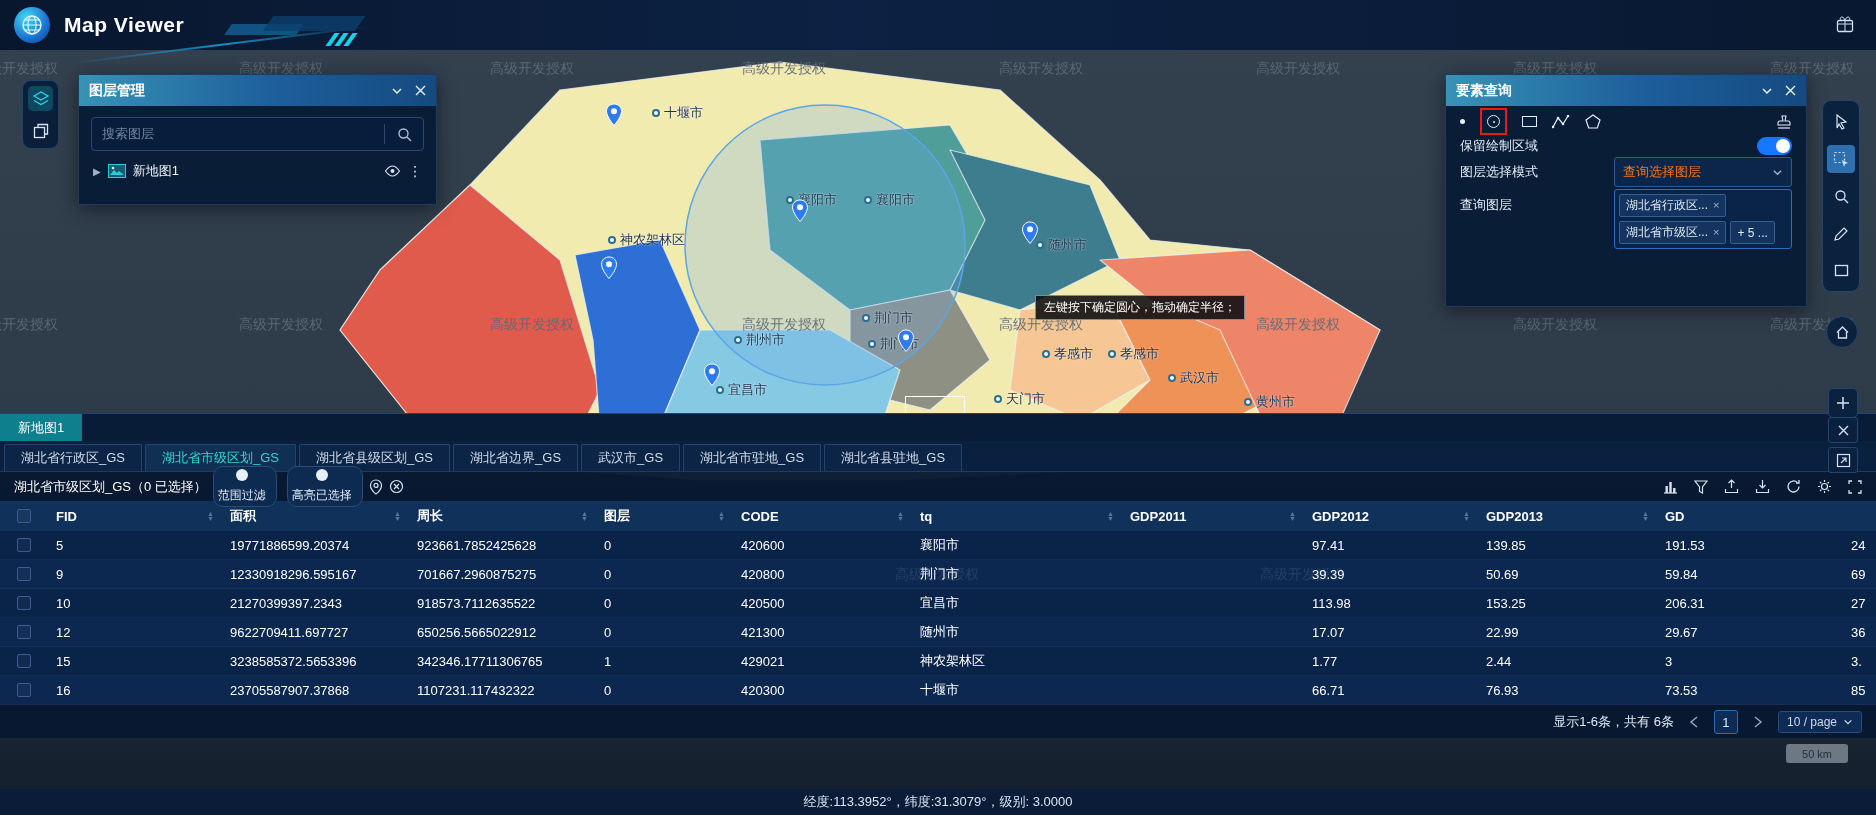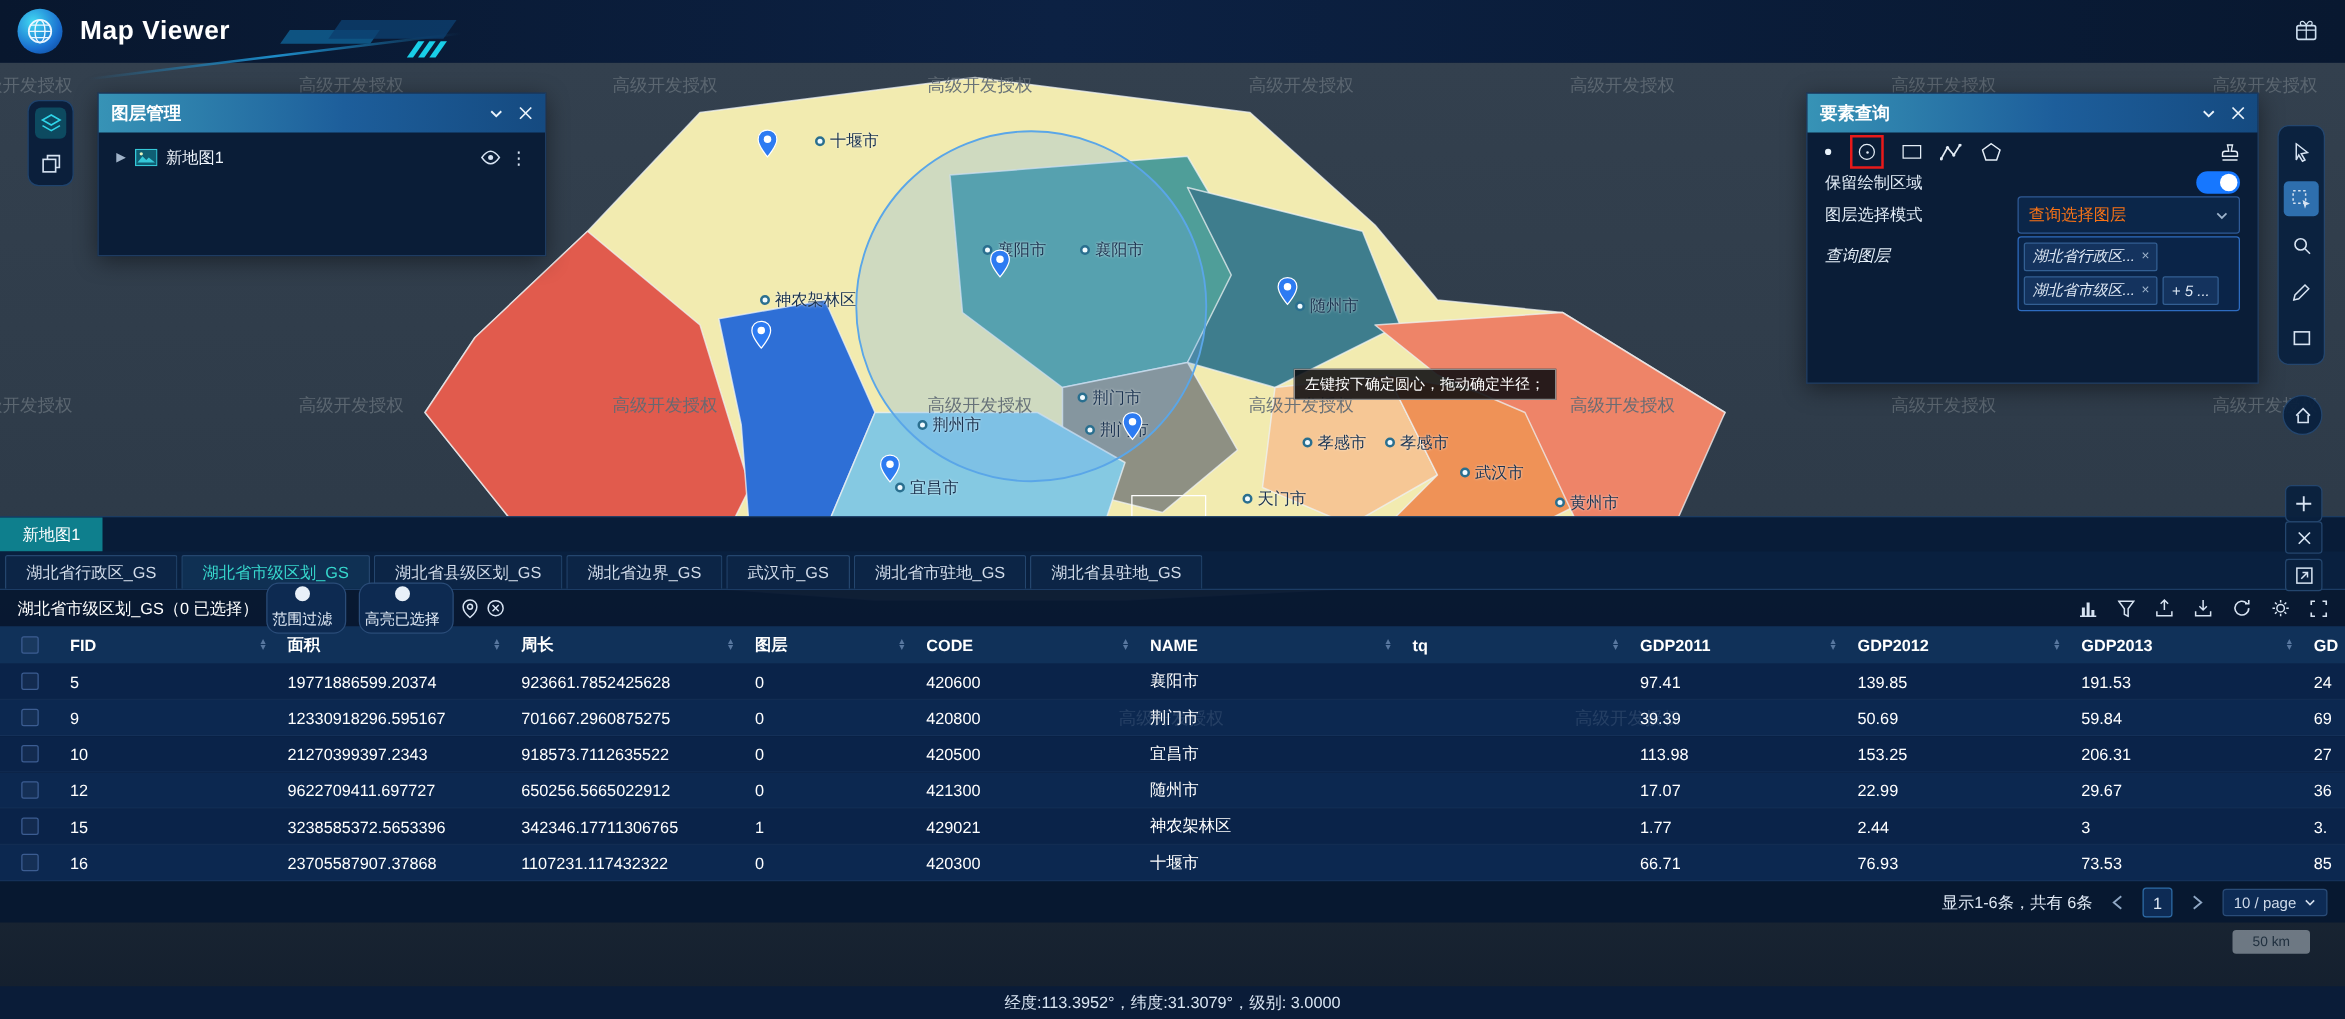--- a/index.html
+++ b/index.html
@@ -323,20 +323,30 @@
           <svg width="12" height="12" viewBox="0 0 12 12">
             <path d="M2 4l4 4 4-4" fill="none" stroke="currentColor" stroke-width="1.5"></path>
           </svg>
         </span>
       <span class="hd-btn">
           <svg width="11" height="11" viewBox="0 0 11 11">
             <path d="M1 1l9 9M10 1l-9 9" stroke="currentColor" stroke-width="1.4"></path>
           </svg>
         </span>
     </div>
+    <div class="search-box">
+      <span class="ph">搜索图层</span>
+      <span class="sep"></span>
+      <span class="search-btn">
+          <svg width="15" height="15" viewBox="0 0 15 15">
+            <circle cx="6.5" cy="6.5" r="4.5" fill="none" stroke="currentColor" stroke-width="1.4"></circle>
+            <path d="M10 10l4 4" stroke="currentColor" stroke-width="1.4"></path>
+          </svg>
+        </span>
+    </div>
     <div class="tree-row">
       <span class="caret">▶</span>
       <span class="tree-ic">
         <svg width="18" height="14" viewBox="0 0 18 14">
             <rect x="0.5" y="0.5" width="17" height="13" fill="#0f5f74" stroke="#35c8d8"></rect>
             <path d="M2 11l4-5 3 3 2-2 5 4z" fill="#35c8d8"></path>
             <circle cx="5" cy="4" r="1.3" fill="#e8f6c0"></circle>
           </svg>
       </span>
       <span class="tree-label">新地图1</span>
@@ -399,21 +409,21 @@
     </div>
     <div class="qp-row">
       <span>图层选择模式</span>
       <span class="select">
         <span class="val">查询选择图层</span>
         <svg width="11" height="11" viewBox="0 0 12 12" style="color:#9fb4cc">
             <path d="M2 4l4 4 4-4" fill="none" stroke="currentColor" stroke-width="1.5"></path>
           </svg>
       </span>
     </div>
-    <div class="qp-row" style="align-items:flex-start;font-style:italic;">
+    <div class="qp-row" style="align-items:flex-start;">
       <span style="padding-top:7px;">查询图层</span>
       <span class="tagbox" id="tagbox">
           <span class="tag">
             <span>湖北省行政区...</span>
             <span class="x">×</span>
           </span>
           <span class="tag">
             <span>湖北省市级区...</span>
             <span class="x">×</span>
           </span>
@@ -583,27 +593,20 @@
         </div>
         <div class="cell">
           <span>图层</span>
           <span class="sort">
             <i>▲</i>
             <i>▼</i>
           </span>
         </div>
         <div class="cell">
           <span>CODE</span>
-          <span class="sort">
-            <i>▲</i>
-            <i>▼</i>
-          </span>
-        </div>
-        <div class="cell">
-          <span>NAME</span>
           <span class="sort">
             <i>▲</i>
             <i>▼</i>
           </span>
         </div>
         <div class="cell">
           <span>tq</span>
           <span class="sort">
             <i>▲</i>
             <i>▼</i>

